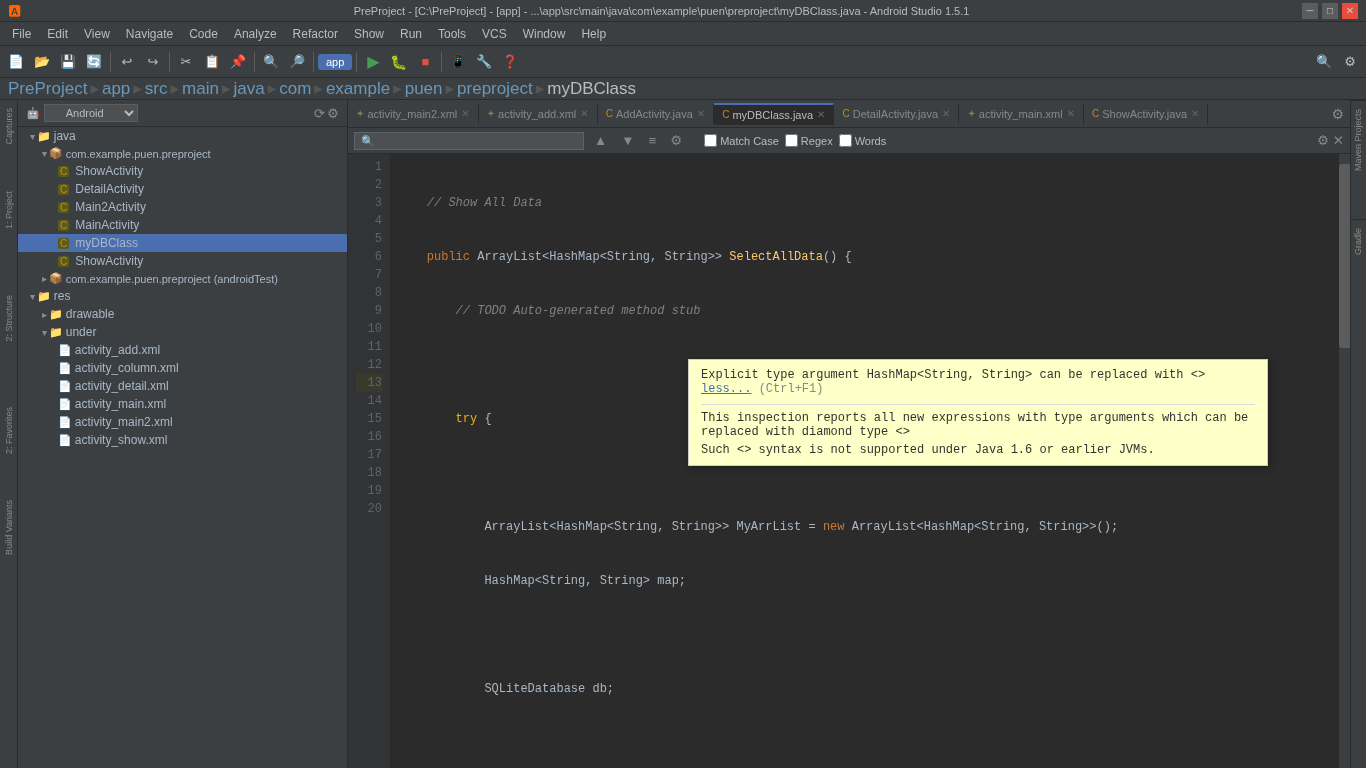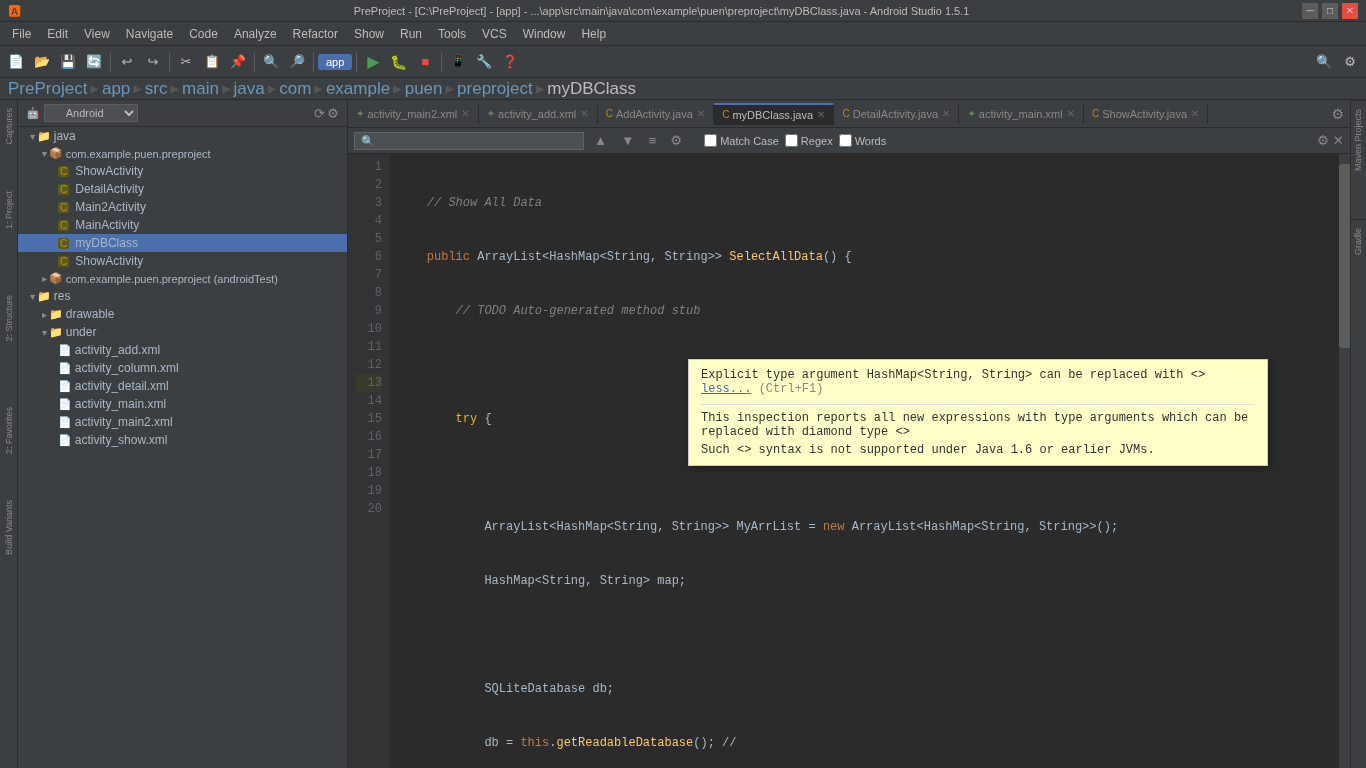--- a/index.html
+++ b/index.html
@@ -399,21 +399,20 @@
         <div class="code-line"><span style="color:#808080; font-style:italic;">    // Show All Data</span></div>
         <div class="code-line"><span style="color:#a9b7c6;">    </span><span style="color:#cc7832;">public</span><span style="color:#a9b7c6;"> ArrayList&lt;HashMap&lt;String, String&gt;&gt; </span><span style="color:#ffc66d;">SelectAllData</span><span style="color:#a9b7c6;">() {</span></div>
         <div class="code-line"><span style="color:#808080; font-style:italic;">        // TODO Auto-generated method stub</span></div>
         <div class="code-line">&nbsp;</div>
         <div class="code-line"><span style="color:#a9b7c6;">        </span><span style="color:#eab308;">try</span><span style="color:#a9b7c6;"> {</span></div>
         <div class="code-line">&nbsp;</div>
         <div class="code-line"><span style="color:#a9b7c6;">            ArrayList&lt;HashMap&lt;String, String&gt;&gt; MyArrList = </span><span style="color:#cc7832;">new</span><span style="color:#a9b7c6;"> ArrayList&lt;HashMap&lt;String, String&gt;&gt;();</span></div>
         <div class="code-line"><span style="color:#a9b7c6;">            HashMap&lt;String, String&gt; map;</span></div>
         <div class="code-line">&nbsp;</div>
         <div class="code-line"><span style="color:#a9b7c6;">            SQLiteDatabase db;</span></div>
-        <div class="code-line"><span style="color:#a9b7c6;">            db = </span><span style="color:#cc7832;">this</span><span style="color:#a9b7c6;">.</span><span style="color:#ffc66d;">getReadableDatabase</span><span style="color:#a9b7c6;">(); //</span></div>
         
         
         
         
         
         
         
         
         
       </div>

